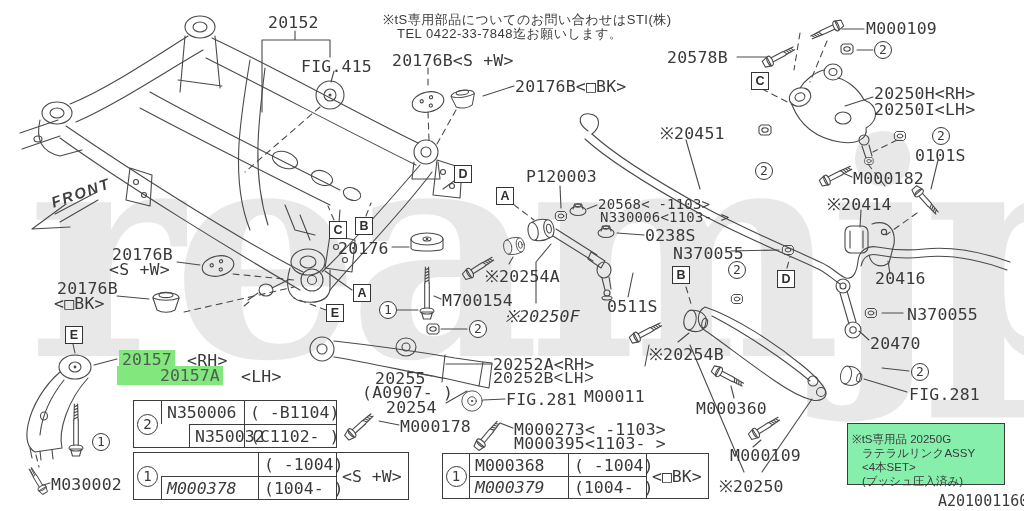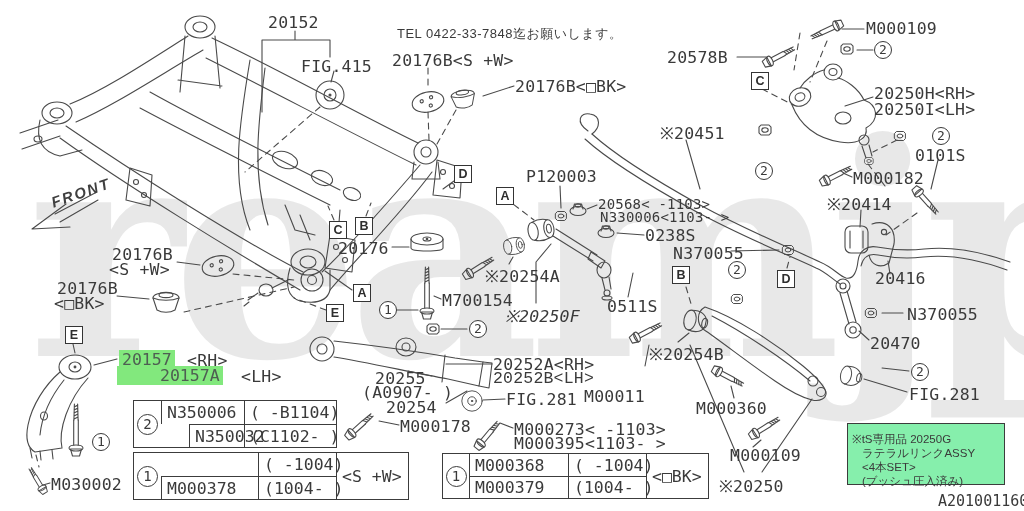--- a/index.html
+++ b/index.html
@@ -339,20 +339,21 @@
         M917,213 L886,235
         M787,268 L790,257
         M686,287 L692,307
         M326,310 L294,298
         M334,220 L328,206
         M366,216 L371,203
         M36,455 L39,467"></path>
     </g>
   </svg>
 
+  <div class="jp" style="position:absolute;left:383px;top:10px;z-index:2;">※tS専用部品についてのお問い合わせはSTI(株)</div>
   <div class="jp" style="position:absolute;left:397px;top:25px;z-index:2;">TEL 0422-33-7848迄お願いします。</div>
 
   <div class="lb" style="left:268px;top:13px;">20152</div>
   <div class="lb" style="left:301px;top:57px;">FIG.415</div>
   <div class="lb" style="left:392px;top:51px;">20176B&lt;S +W&gt;</div>
   <div class="lb" style="left:515px;top:77px;">20176B&lt;□BK&gt;</div>
   <div class="lb" style="left:667px;top:48px;">20578B</div>
   <div class="lb" style="left:866px;top:19px;">M000109</div>
   <div class="lb" style="left:874px;top:84px;">20250H&lt;RH&gt;</div>
   <div class="lb" style="left:874px;top:100px;">20250I&lt;LH&gt;</div>
@@ -425,30 +426,30 @@
     <div class="cell badge-cell" style="grid-area:1/1/3/2;"><span class="tcirc">2</span></div>
     <div class="cell bl" style="grid-area:1/2;">N350006</div>
     <div class="cell bl" style="grid-area:1/3;">( -B1104)</div>
     <div class="cell bl bt" style="grid-area:2/2;margin-left:28px;">N350032</div>
     <div class="cell bl bt" style="grid-area:2/3;">(C1102- )</div>
   </div>
 
   <div class="tbl" style="left:133px;top:452px;grid-template-columns:27px 97px 78px 72px;grid-template-rows:23px 23px;">
     <div class="cell badge-cell" style="grid-area:1/1/3/2;"><span class="tcirc">1</span></div>
     <div class="cell bl" style="grid-area:1/3;">( -1004)</div>
-    <div class="cell bl bt" style="grid-area:2/2;">M000378</div>
+    <div class="cell bl bt" style="grid-area:2/2;font-style:italic;">M000378</div>
     <div class="cell bl bt" style="grid-area:2/3;">(1004- )</div>
     <div class="cell bl" style="grid-area:1/4/3/5;">&lt;S +W&gt;</div>
   </div>
 
   <div class="tbl" style="left:442px;top:453px;grid-template-columns:26px 99px 78px 62px;grid-template-rows:22px 22px;">
     <div class="cell badge-cell" style="grid-area:1/1/3/2;"><span class="tcirc">1</span></div>
     <div class="cell bl" style="grid-area:1/2;">M000368</div>
     <div class="cell bl" style="grid-area:1/3;">( -1004)</div>
-    <div class="cell bl bt" style="grid-area:2/2;">M000379</div>
+    <div class="cell bl bt" style="grid-area:2/2;font-style:italic;">M000379</div>
     <div class="cell bl bt" style="grid-area:2/3;">(1004- )</div>
     <div class="cell bl" style="grid-area:1/4/3/5;">&lt;□BK&gt;</div>
   </div>
 
   <div id="noteBox">
     <div>※tS専用品 20250G</div>
     <div class="ind">ラテラルリンクASSY</div>
     <div class="ind">&lt;4本SET&gt;</div>
     <div class="ind">(ブッシュ圧入済み)</div>
   </div>

